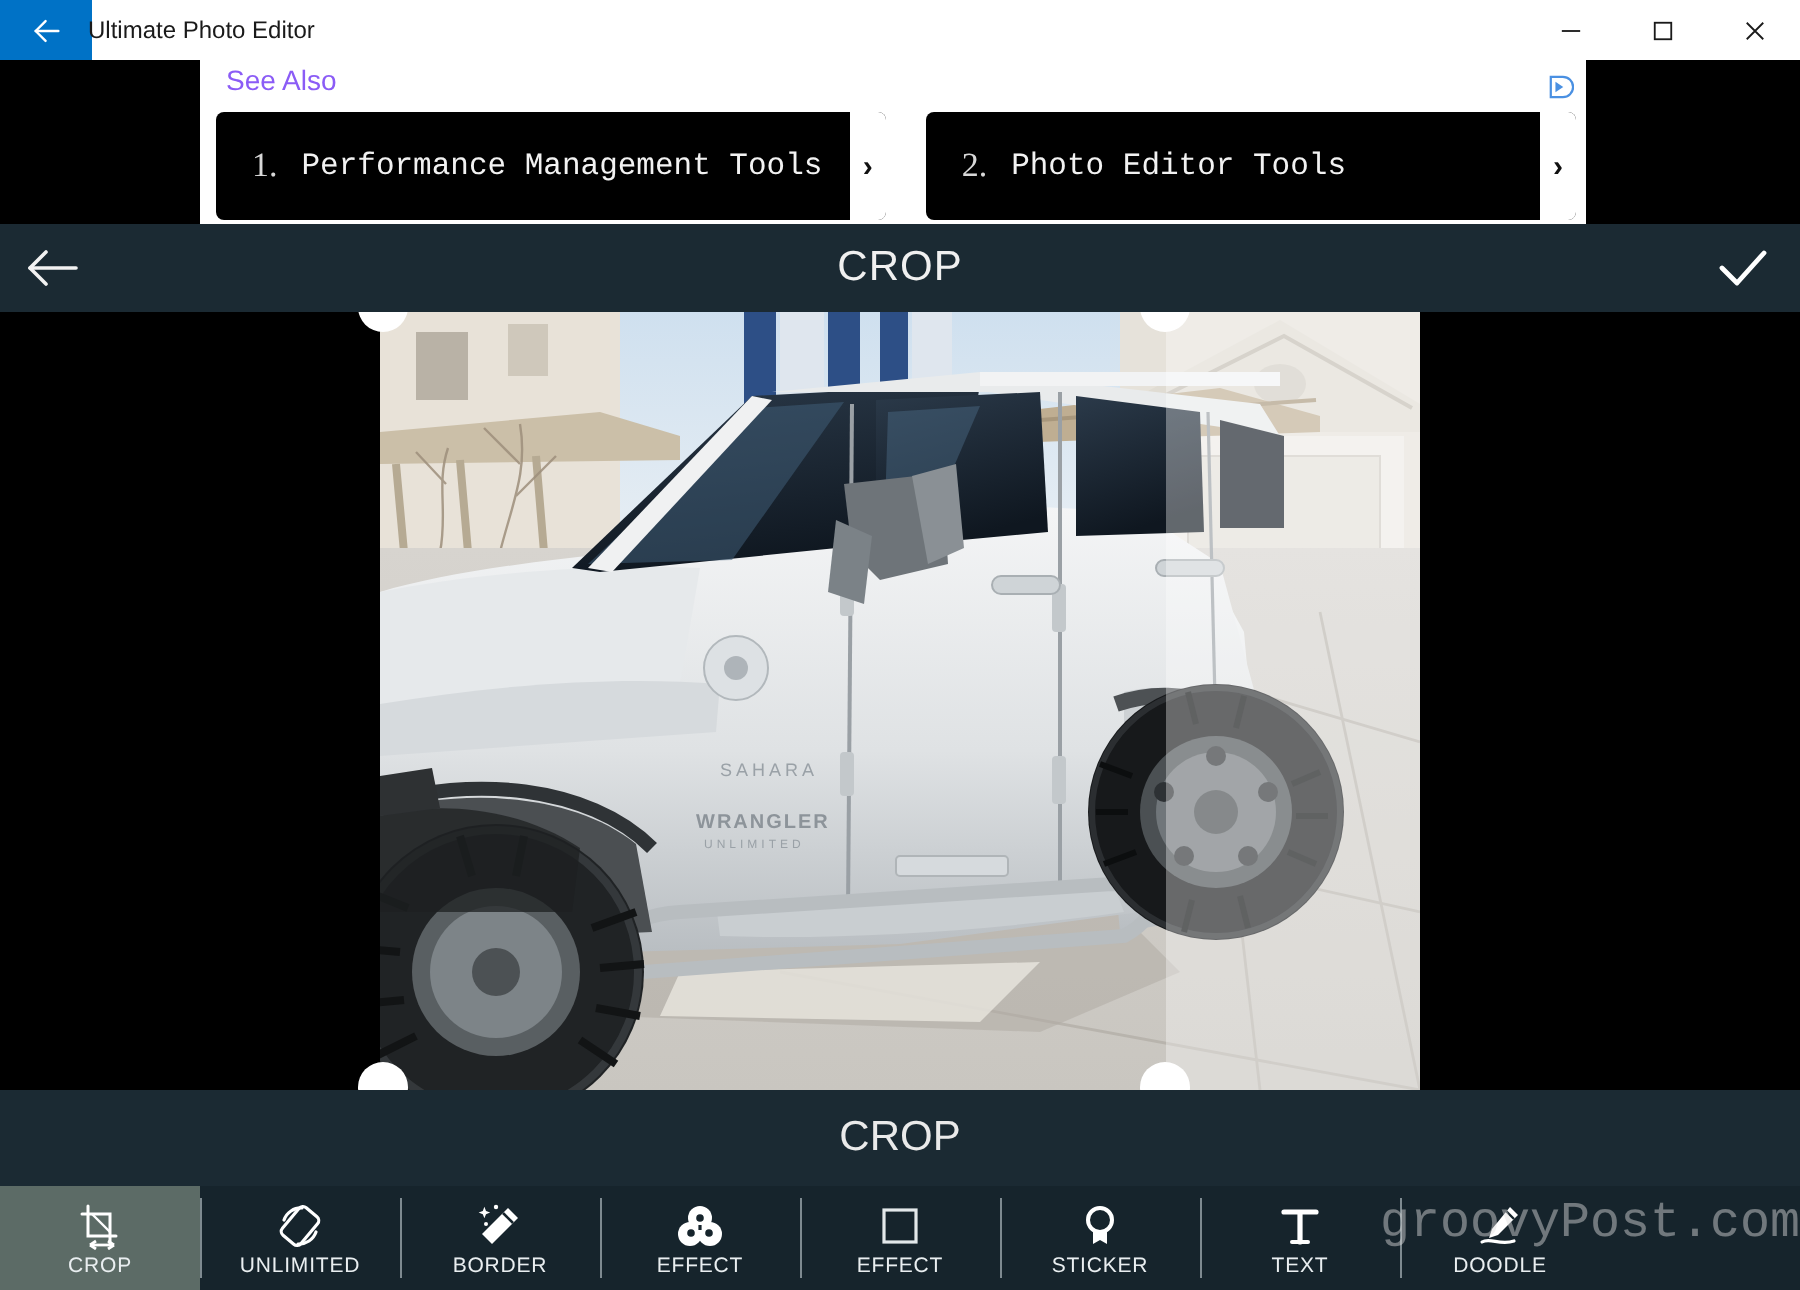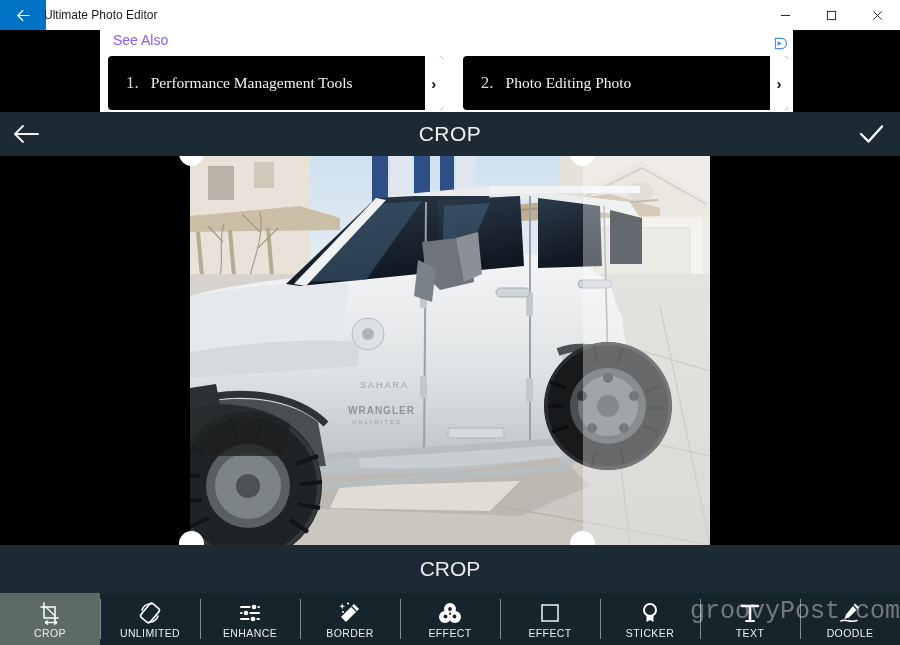--- a/index.html
+++ b/index.html
@@ -22,21 +22,21 @@
   .adzone{position:absolute;left:100px;top:30px;width:693px;height:82px;background:#ffffff;}
   .ad-seealso{position:absolute;left:13px;top:2px;font-size:14px;color:#8b5cf6;
               font-family:"Liberation Sans",sans-serif;}
   .ad-choices{position:absolute;right:6px;top:7px;width:13px;height:13px;cursor:pointer;}
   .ad-cards{position:absolute;left:8px;top:26px;width:680px;height:54px;display:flex;gap:20px;}
   .ad-card{position:relative;height:54px;background:#000;border-radius:4px;
            display:flex;align-items:center;overflow:hidden;cursor:pointer;}
   .ad-card.one{width:347px;}
   .ad-card.two{width:337px;}
   .ad-num{margin-left:18px;color:#d8d8d8;font-size:17px;font-family:"Liberation Serif",serif;}
-  .ad-txt{margin-left:12px;color:#f2f2f2;font-size:15.5px;font-family:Liberation Serif, serif;
+  .ad-txt{margin-left:12px;color:#f2f2f2;font-size:15.5px;font-family:Liberation Mono, monospace;
           white-space:nowrap;}
   .ad-arrow{position:absolute;right:0;top:0;width:18px;height:54px;background:#ffffff;
             display:flex;align-items:center;justify-content:center;
             font-size:15px;color:#111;font-weight:bold;}
 
   
   .apphdr{position:absolute;left:0;top:112px;width:900px;height:44px;background:#1b2a33;z-index:5;}
   .hdr-back{position:absolute;left:4px;top:0;width:44px;height:44px;display:flex;
             align-items:center;justify-content:center;cursor:pointer;}
   .hdr-back svg{width:26px;height:22px;}
@@ -117,21 +117,21 @@
       <path d="M4 4.2 L4 9.8 L8.2 7 Z" fill="#4a90e2"></path>
     </svg>
     <div class="ad-cards">
       <div class="ad-card one">
         <span class="ad-num">1.</span>
         <span class="ad-txt">Performance Management Tools</span>
         <span class="ad-arrow">›</span>
       </div>
       <div class="ad-card two">
         <span class="ad-num">2.</span>
-        <span class="ad-txt">Photo Editing Photo</span>
+        <span class="ad-txt">Photo Editor Tools</span>
         <span class="ad-arrow">›</span>
       </div>
     </div>
   </div>
 
   <div class="apphdr">
     <div class="hdr-back">
       <svg viewBox="0 0 26 22">
         <path d="M10 3 L2 11 L10 19" fill="none" stroke="#f2f2f2" stroke-width="1.8" stroke-linecap="round" stroke-linejoin="round"></path>
         <path d="M2 11 L25 11" fill="none" stroke="#f2f2f2" stroke-width="1.8" stroke-linecap="round"></path>
@@ -356,31 +356,20 @@
       <div class="ic">
         <svg viewBox="0 0 24 24">
           <rect x="6" y="3" width="12" height="18" rx="2.5" fill="none" stroke="#fff" stroke-width="1.6" transform="rotate(40 12 12)"></rect>
           <path d="M4 9 A9 9 0 0 1 13 3" fill="none" stroke="#fff" stroke-width="1.6" stroke-linecap="round"></path>
           <path d="M20 15 A9 9 0 0 1 11 21" fill="none" stroke="#fff" stroke-width="1.6" stroke-linecap="round"></path>
         </svg>
       </div>
       <div class="lb">UNLIMITED</div>
     </div>
 
-    <div class="tool">
-      <div class="ic">
-        <svg viewBox="0 0 24 24">
-          <path d="M3 6 H21 M3 12 H21 M3 18 H21" stroke="#fff" stroke-width="2" stroke-linecap="round"></path>
-          <circle cx="16" cy="6" r="3" fill="#fff" stroke="#16242c" stroke-width="1.4"></circle>
-          <circle cx="8" cy="12" r="3" fill="#fff" stroke="#16242c" stroke-width="1.4"></circle>
-          <circle cx="15" cy="18" r="3" fill="#fff" stroke="#16242c" stroke-width="1.4"></circle>
-        </svg>
-      </div>
-      <div class="lb">ENHANCE</div>
-    </div>
 
     <div class="tool">
       <div class="ic">
         <svg viewBox="0 0 24 24">
           <path d="M16 3 L21 8 L8 21 L3 16 Z" fill="#fff"></path>
           <path d="M13.5 5.5 L18.5 10.5" stroke="#16242c" stroke-width="1.3"></path>
           <g fill="#fff">
             <path d="M4 3 L5 5.6 L7.6 6.6 L5 7.6 L4 10.2 L3 7.6 L0.4 6.6 L3 5.6 Z" transform="translate(1,0) scale(.8)"></path>
             <circle cx="10" cy="2.5" r="1.1"></circle>
               <circle cx="5" cy="11" r="1"></circle>

